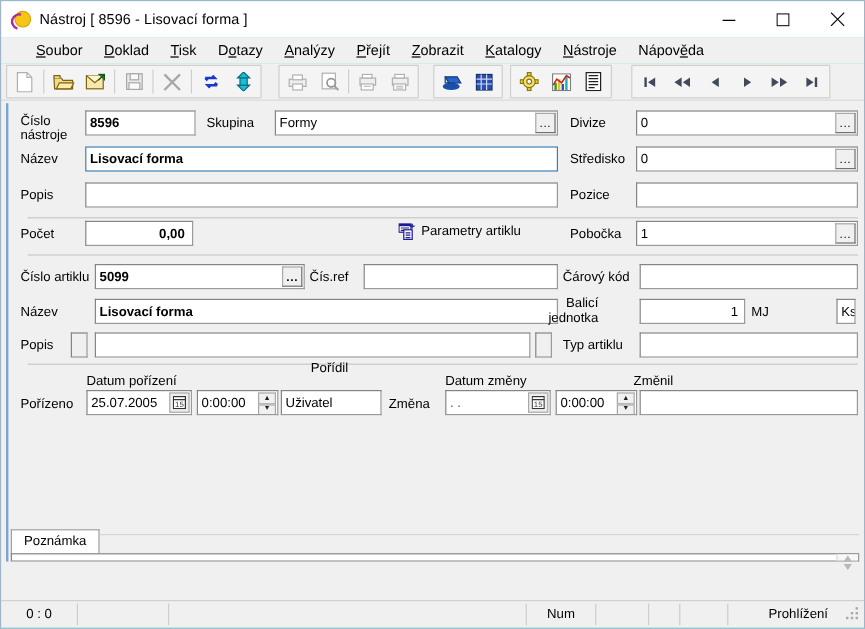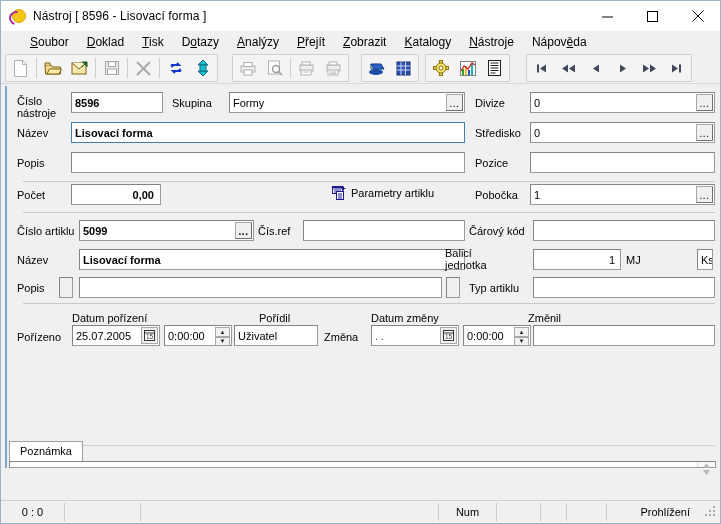--- a/index.html
+++ b/index.html
@@ -567,40 +567,40 @@
 
       <div class="lbl" style="left:249px; top:139px;">Čís.ref</div>
       <div class="fld" style="left:294px; top:134px; width:162px;"></div>
 
       <div class="lbl" style="left:460px; top:139px;">Čárový kód</div>
       <div class="fld" style="left:524px; top:134px; width:182px;"></div>
 
       <div class="lbl" style="left:8px; top:168px;">Název</div>
       <div class="fld bold" style="left:70px; top:163px; width:386px;">Lisovací forma</div>
 
-      <div class="lbl" style="left:436px; top:161px;">
+      <div class="lbl" style="left:448px; top:161px;text-align:right;">
         <span>Balicí</span><br>
         <span>jednotka</span>
       </div>
       <div class="fld numlite" style="left:524px; top:163px; width:88px;">1</div>
       <div class="lbl" style="left:617px; top:168px;">MJ</div>
       <div class="fld" style="left:688px; top:163px; width:16px;">Ks</div>
 
       <div class="lbl" style="left:8px; top:196px;">Popis</div>
       <div class="fld" style="left:50px; top:191px; width:14px; background:#f0f0f0;"></div>
       <div class="fld" style="left:70px; top:191px; width:363px;"></div>
       <div class="fld" style="left:437px; top:191px; width:14px; background:#f0f0f0;"></div>
 
       <div class="lbl" style="left:460px; top:196px;">Typ artiklu</div>
       <div class="fld" style="left:524px; top:191px; width:182px;"></div>
 
       <div class="hsep" style="left:14px; top:217px; width:692px;"></div>
 
       <div class="lbl" style="left:63px; top:226px;">Datum pořízení</div>
-      <div class="lbl" style="left:219px; top:226px;padding-left:31px;">Pořídil</div>
+      <div class="lbl" style="left:219px; top:215px;padding-left:31px;">Pořídil</div>
       <div class="lbl" style="left:362px; top:226px;">Datum změny</div>
       <div class="lbl" style="left:519px; top:226px;">Změnil</div>
 
       <div class="lbl" style="left:8px; top:245px;">Pořízeno</div>
       <div class="fld" style="left:63px; top:239px; width:88px;">
         <span>25.07.2005</span>
         <span class="cal-btn">
           <svg width="11" height="11" viewBox="0 0 11 11">
               <rect x="0.5" y="0.5" width="10" height="10" fill="#fff" stroke="#333"></rect>
               <line x1="0.5" y1="3" x2="10.5" y2="3" stroke="#333"></line>

